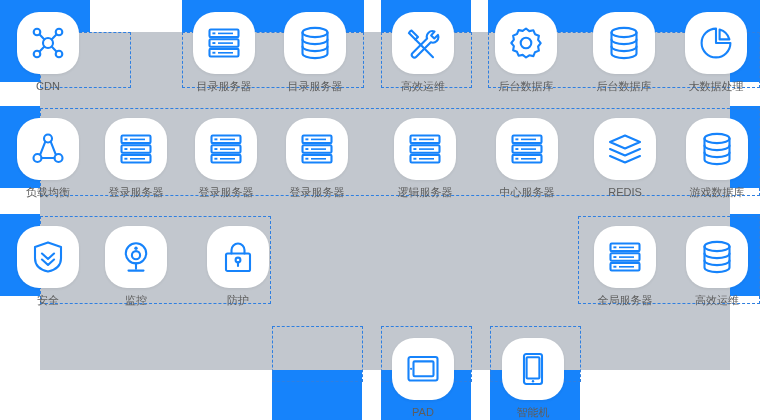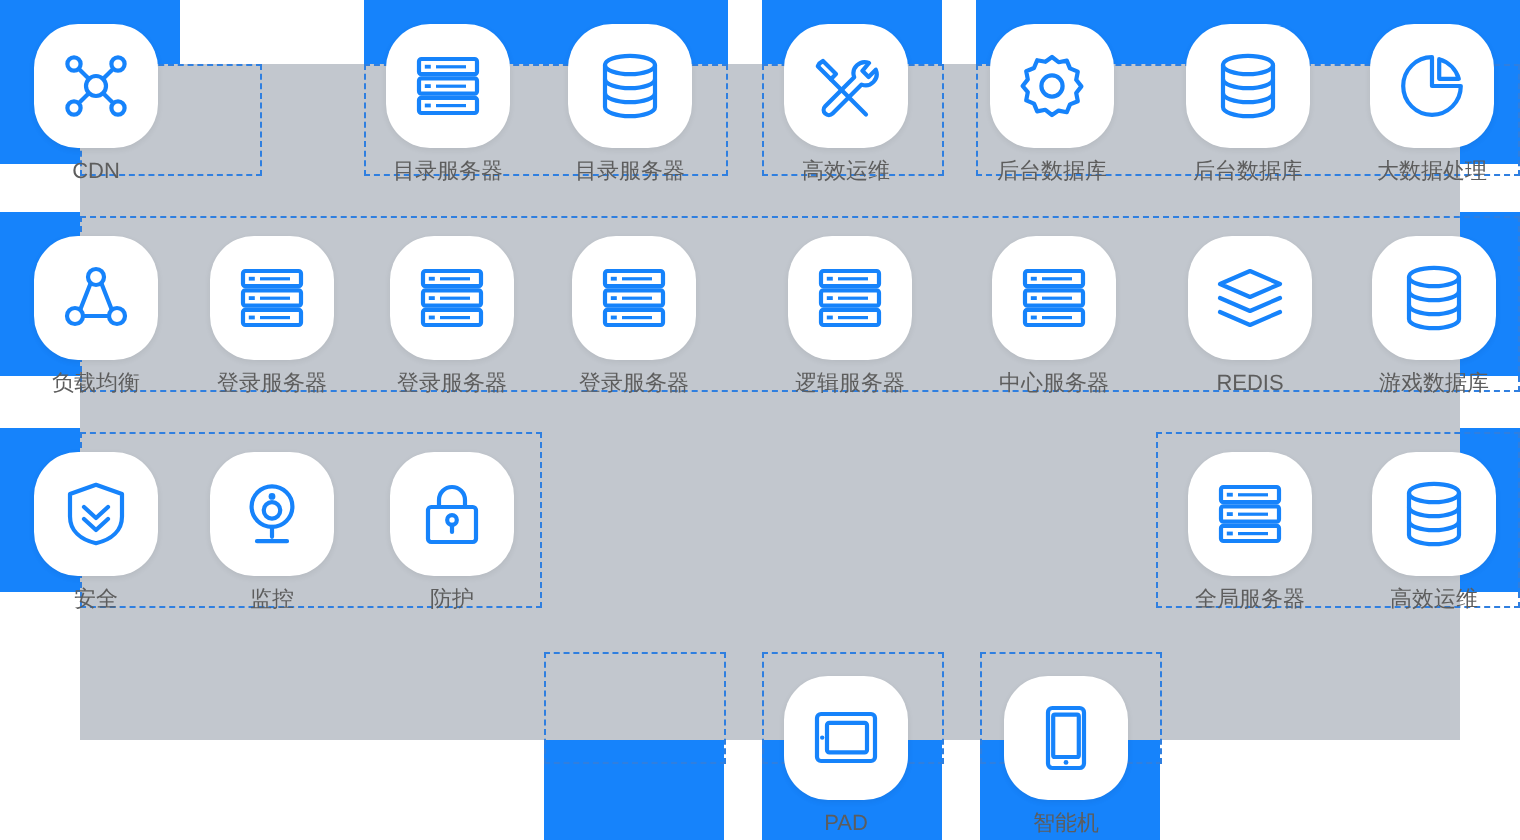--- a/index.html
+++ b/index.html
@@ -271,21 +271,21 @@
       <div class="tile">
         <svg width="32" height="34" viewBox="0 0 32 34">
           <path d="M16 3.2c-5.6 0-10.2 4.5-10.2 10.1S10.4 23.4 16 23.4s10.2-4.5 10.2-10.1S21.6 3.2 16 3.2z" fill="none" stroke="#1683fb" stroke-width="2.1" stroke-linecap="round" stroke-linejoin="round"></path>
           <circle cx="16" cy="15.2" r="4.1" fill="none" stroke="#1683fb" stroke-width="2.1" stroke-linecap="round" stroke-linejoin="round"></circle>
           <circle cx="16" cy="8.2" r="1.7" fill="#1683fb" stroke="none"></circle>
           <path d="M16 23.4v5M8.5 30.6h15" fill="none" stroke="#1683fb" stroke-width="2.1" stroke-linecap="round" stroke-linejoin="round"></path>
         </svg>
       </div>
       <div class="cap">监控</div>
     </div>
-    <div class="node" style="left: 194px; top: 226px; font-family: Liberation Serif, serif;">
+    <div class="node" style="left: 206px; top: 226px; font-family: Liberation Serif, serif;">
       <div class="tile">
         <svg width="32" height="34" viewBox="0 0 32 34">
           <rect x="4" y="13.5" width="24" height="17.5" rx="1.6" fill="none" stroke="#1683fb" stroke-width="2.1" stroke-linecap="round" stroke-linejoin="round"></rect>
           <path d="M9.5 13.5V10a6.5 6.5 0 0 1 13 0v3.5" fill="none" stroke="#1683fb" stroke-width="2.1" stroke-linecap="round" stroke-linejoin="round"></path>
           <circle cx="16" cy="20" r="2.4" fill="none" stroke="#1683fb" stroke-width="2.1" stroke-linecap="round" stroke-linejoin="round"></circle>
           <path d="M16 22.4v3.6" fill="none" stroke="#1683fb" stroke-width="2.1" stroke-linecap="round" stroke-linejoin="round"></path>
         </svg>
       </div>
       <div class="cap">防护</div>
     </div>

